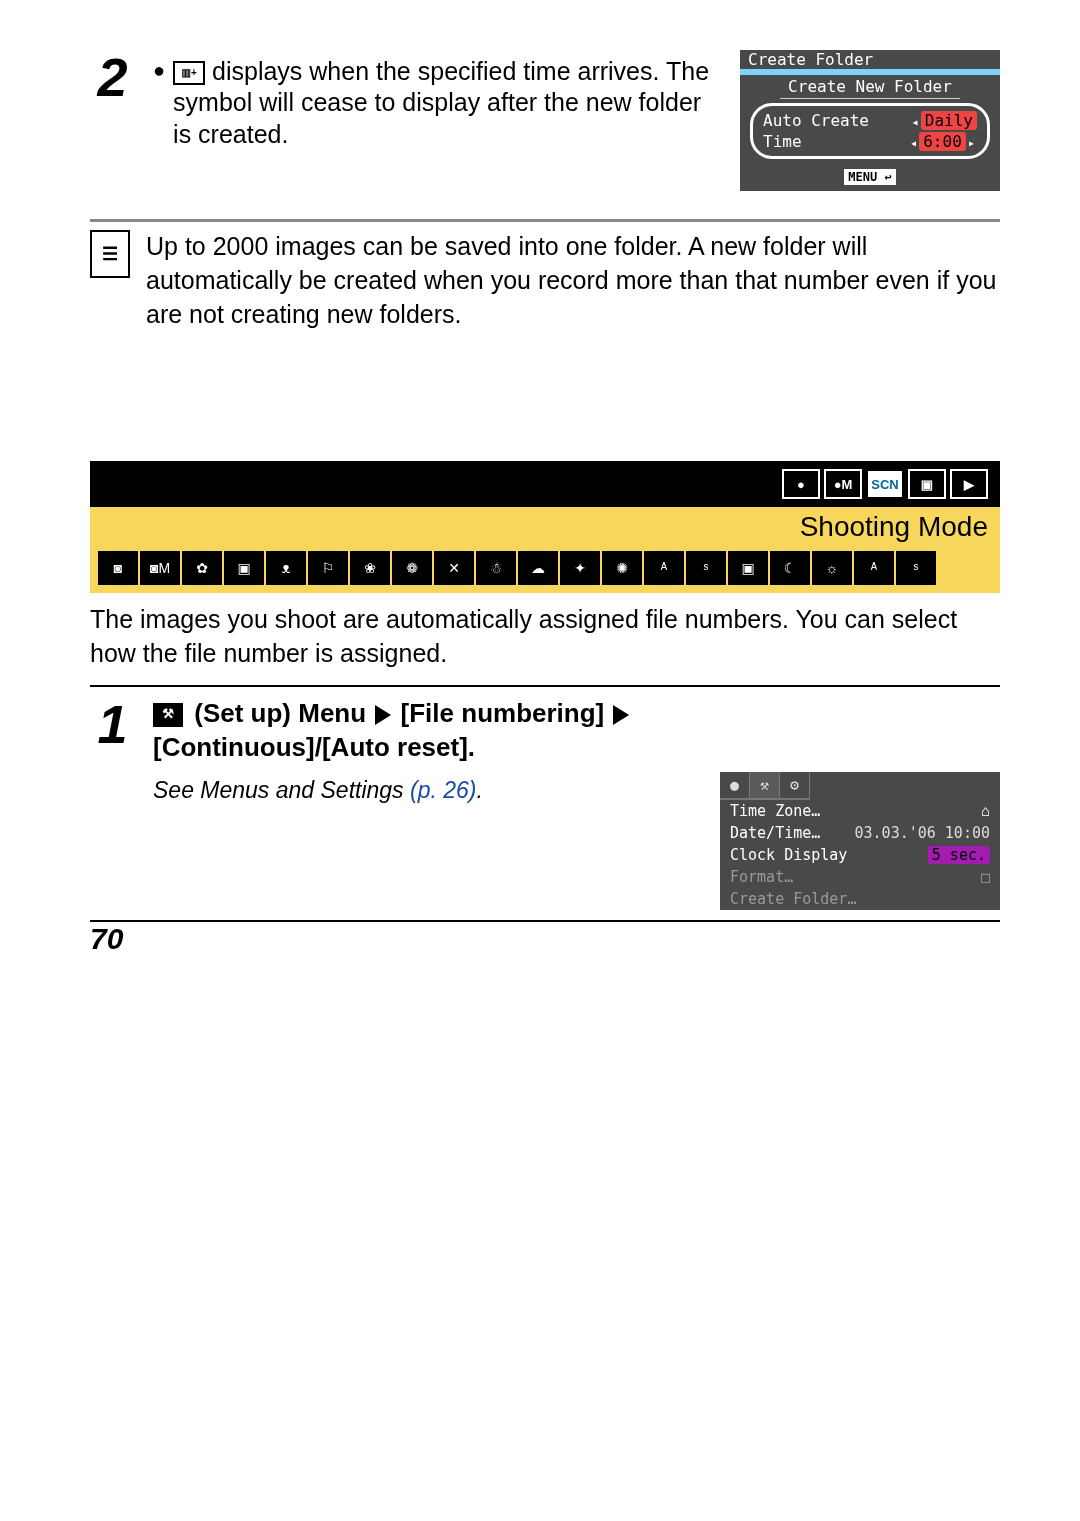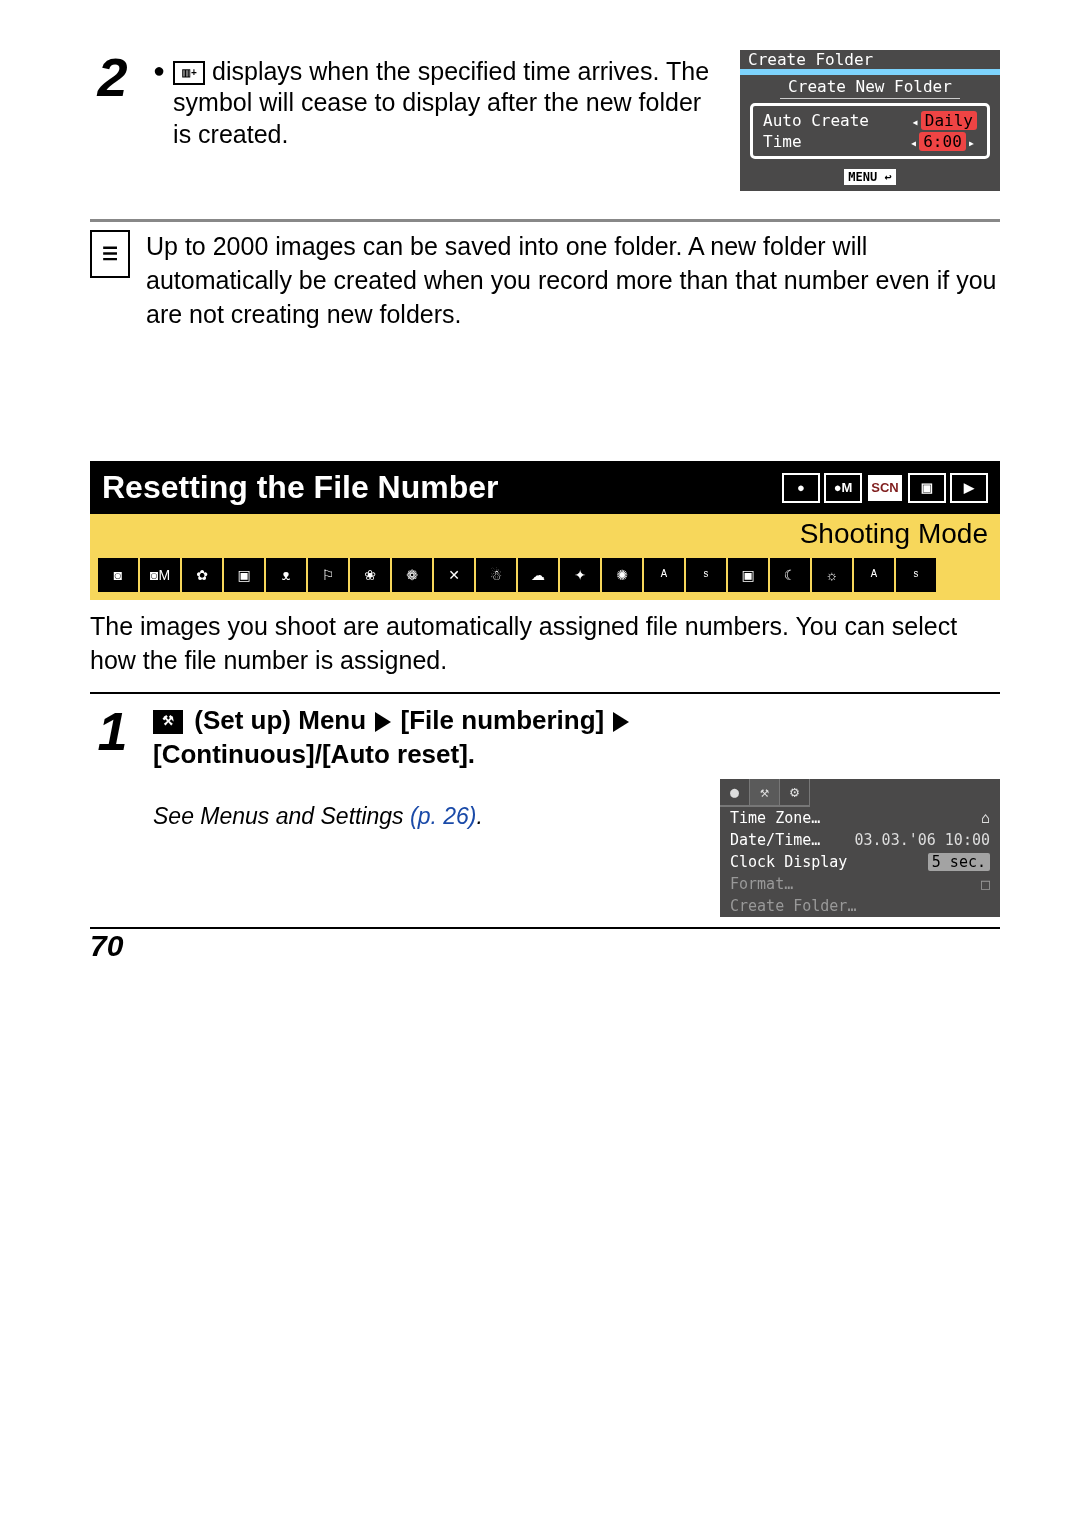--- a/index.html
+++ b/index.html
@@ -117,21 +117,21 @@
   }
   .mini-screen .underline {
     border-bottom: 1px solid #ccc;
     margin: 0 40px;
     text-align:center;
     padding:2px 0;
   }
   .mini-screen .highlight-row {
     margin: 4px 10px;
     border: 3px solid #fff;
-    border-radius: 5px;
+    border-radius: 22px;
     padding: 4px 6px;
   }
   .mini-screen .kv {
     display:flex; justify-content:space-between; align-items:center;
     padding:1px 4px;
   }
   .pill {
     background:#ef4444; color:#000; border-radius:3px; padding:0 4px;
   }
   .pill-left, .pill-right{
@@ -172,21 +172,21 @@
   }
   .heading-icons {
     display:flex; gap:4px; align-items:center; margin-left:auto;
   }
   .h-icon {
     width:34px; height:26px; border:2px solid #fff;
     display:flex; align-items:center; justify-content:center;
     font-size:13px; color:#fff;
   }
   .h-icon.white {
-    background:#fff; color:#7f1d1d; border-color:#000;
+    background:#fff; color:#0369a1; border-color:#000;
   }
   .yellow-strip {
     background:#f7d75b; display:flex; justify-content:flex-end;
     padding:4px 12px; font-size:28px; color:#000;
   }
   .mode-icons-row {
     background:#f7d75b; padding:4px 8px 8px 8px;
     display:flex; gap:2px; flex-wrap:nowrap;
   }
   .mode-icon {
@@ -207,21 +207,21 @@
   .step1-row { display:flex; gap:18px; }
   .step1-text { flex:1; }
   .step1-heading {
     font-weight:900; font-size:26px; line-height:1.3;
   }
   .tool-icon {
     display:inline-flex; width:30px; height:24px; background:#000;
     color:#fff; align-items:center; justify-content:center;
     font-size:13px; vertical-align:middle; margin-right:4px;
   }
-  .see-link { font-style:italic; font-size:23px; margin-top:24px; }
+  .see-link { font-style:italic; font-size:23px; margin-top:5px; }
   .see-link .pg { color:#1a4aa8; }
 
   
   .mini-screen2 {
     width:280px; background:#4a4949; color:#fff; font-family:monospace;
     font-size:15px;
   }
   .mini-screen2 .tabs {
     display:flex; background:#4a4949;
   }
@@ -230,21 +230,21 @@
     color:#ddd;
   }
   .mini-screen2 .tab.active {
     background:#5a5a5a;
   }
   .mini-screen2 .row {
     display:flex; justify-content:space-between; padding:2px 10px;
   }
   .mini-screen2 .row .val { color:#ddd; }
   .mini-screen2 .row .pillval {
-    background:#a3a3a3; color:#000; padding:0 4px; border-radius:2px;
+    background:#a21caf; color:#000; padding:0 4px; border-radius:2px;
   }
   .mini-screen2 .sel-ring {
     margin:4px 6px; border:3px solid #fff; border-radius:20px; padding:3px 6px;
     display:flex; justify-content:space-between; align-items:center;
   }
   .faded { color:#999; }
 
   .page-number {
     font-weight:900; font-style:italic; font-size:30px;
   }
@@ -289,21 +289,20 @@
     </div>
   </div>
 
   <hr class="hr-thick">
   <div class="note-row">
     <div class="note-icon">☰</div>
     <div>Up to 2000 images can be saved into one folder. A new folder will automatically be created when you record more than that number even if you are not creating new folders.</div>
   </div>
 
   <div class="section-bar">
-    <span>Resetting the File Number</span>
     <div class="heading-icons">
       <div class="h-icon">●</div>
       <div class="h-icon">●M</div>
       <div class="h-icon white">SCN</div>
       <div class="h-icon">▣</div>
       <div class="h-icon">▶</div>
     </div>
   </div>
   <div class="yellow-strip">
     <span>Shooting Mode</span>

